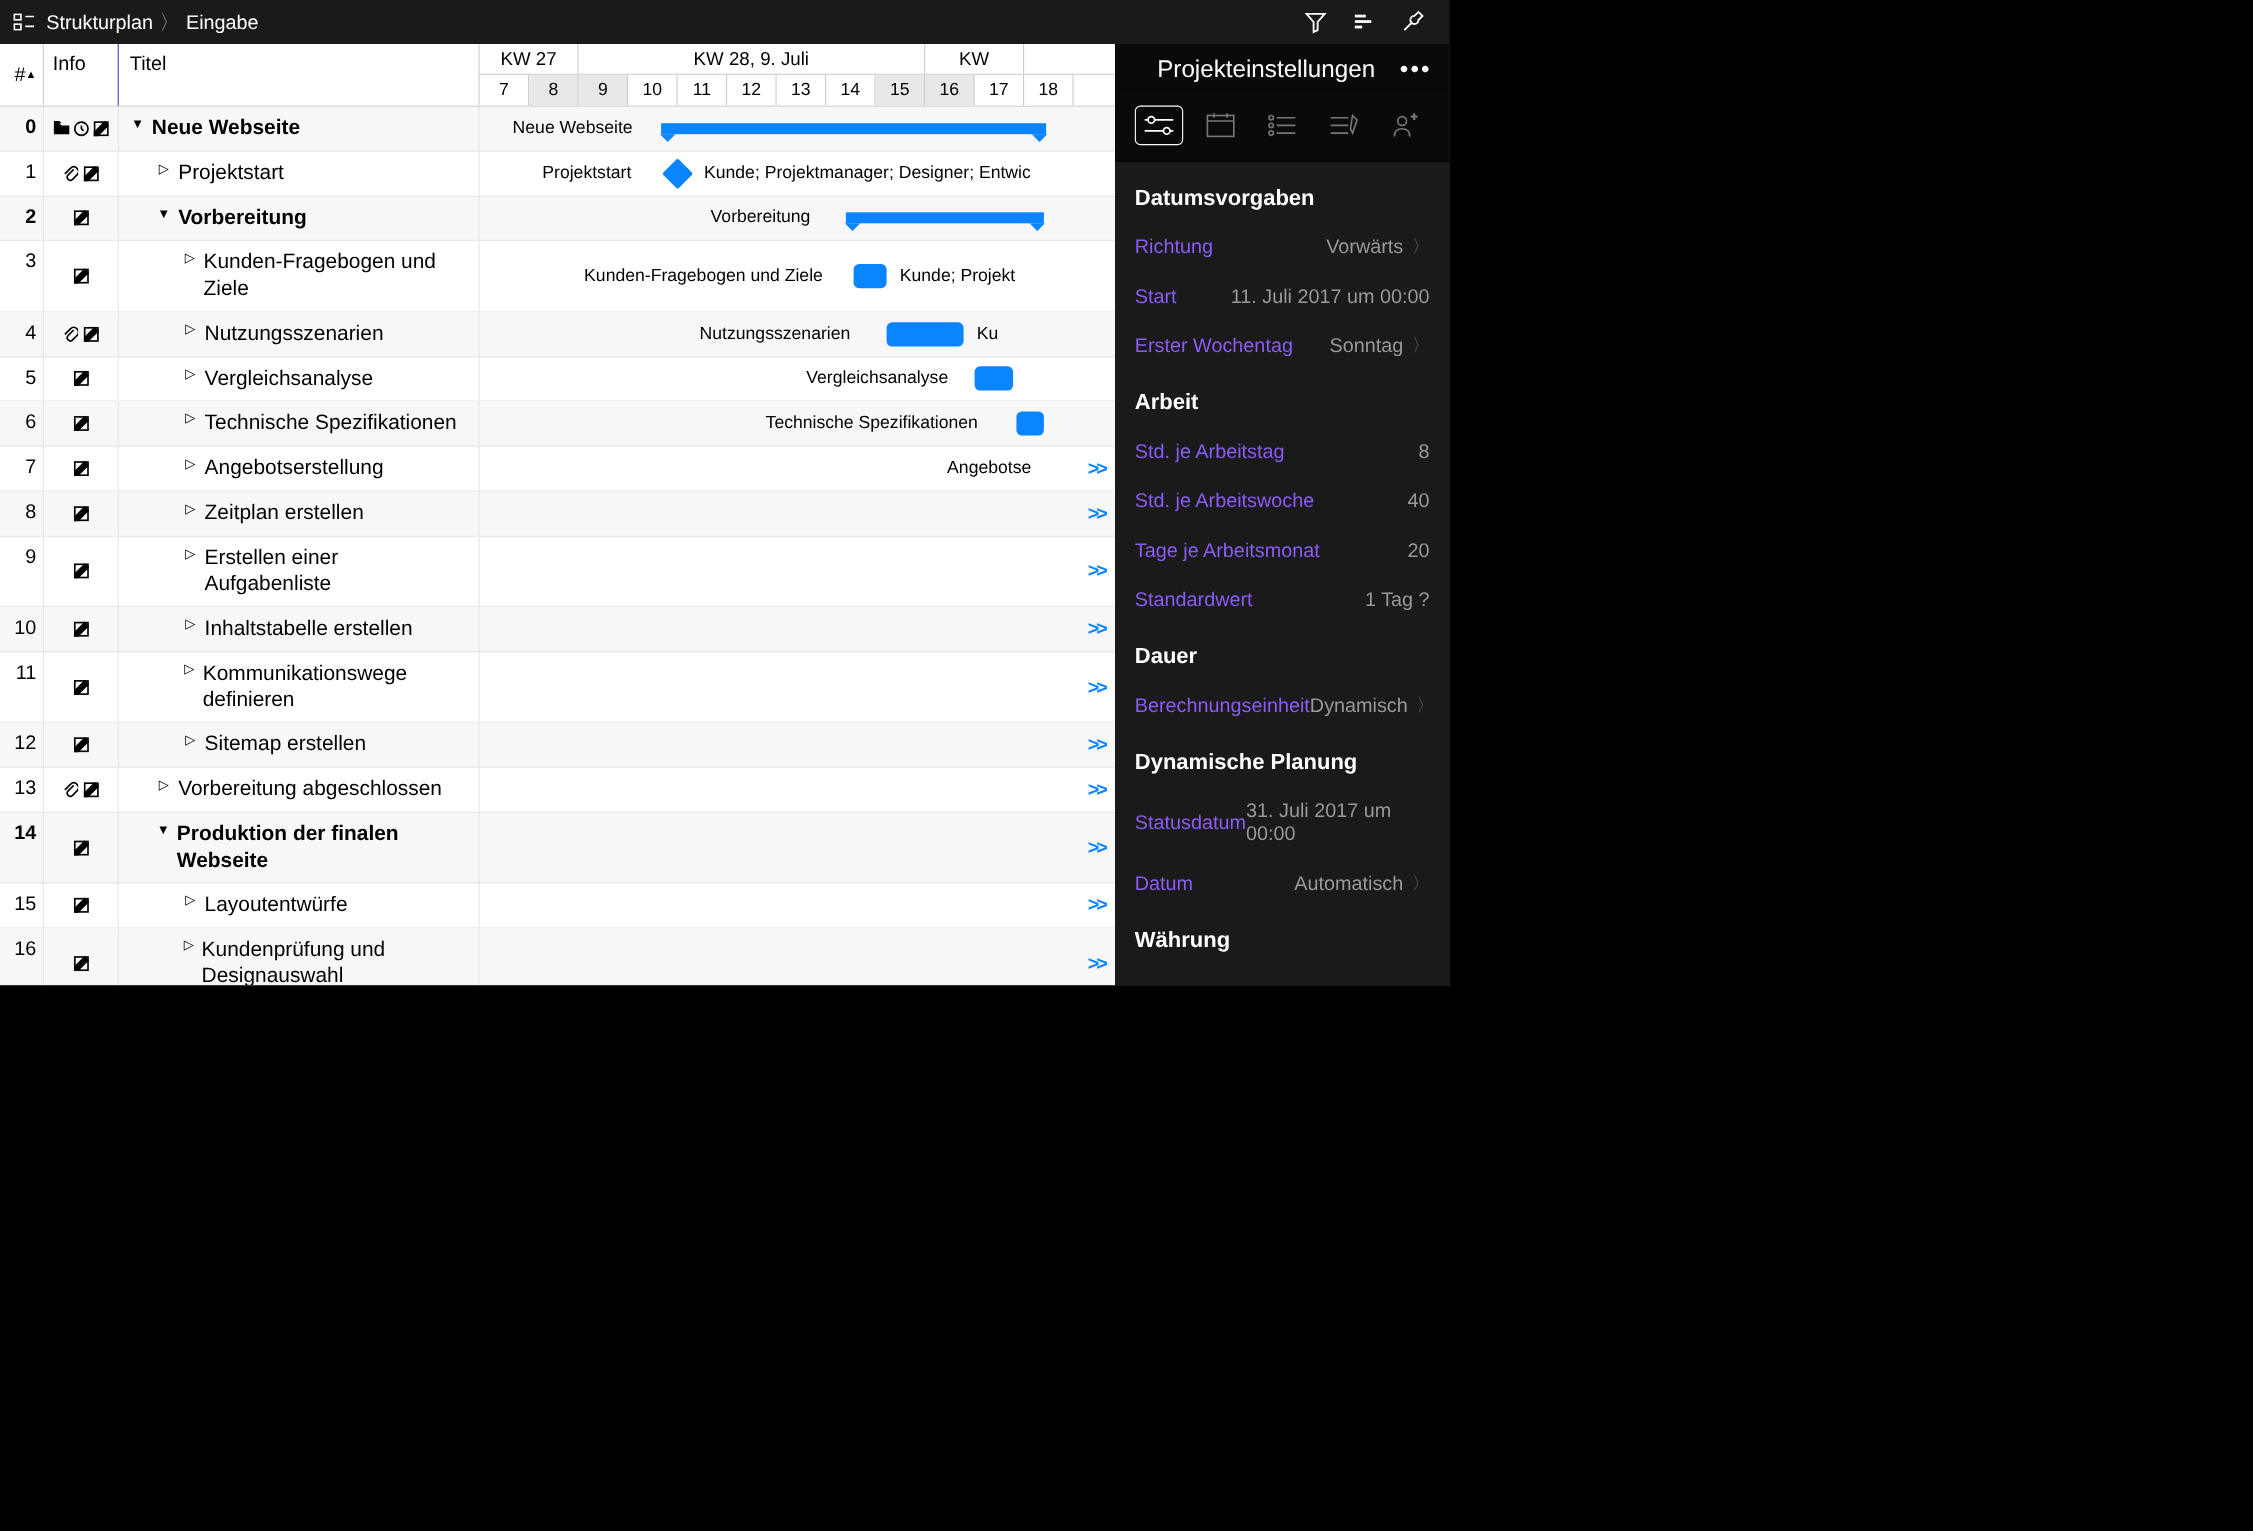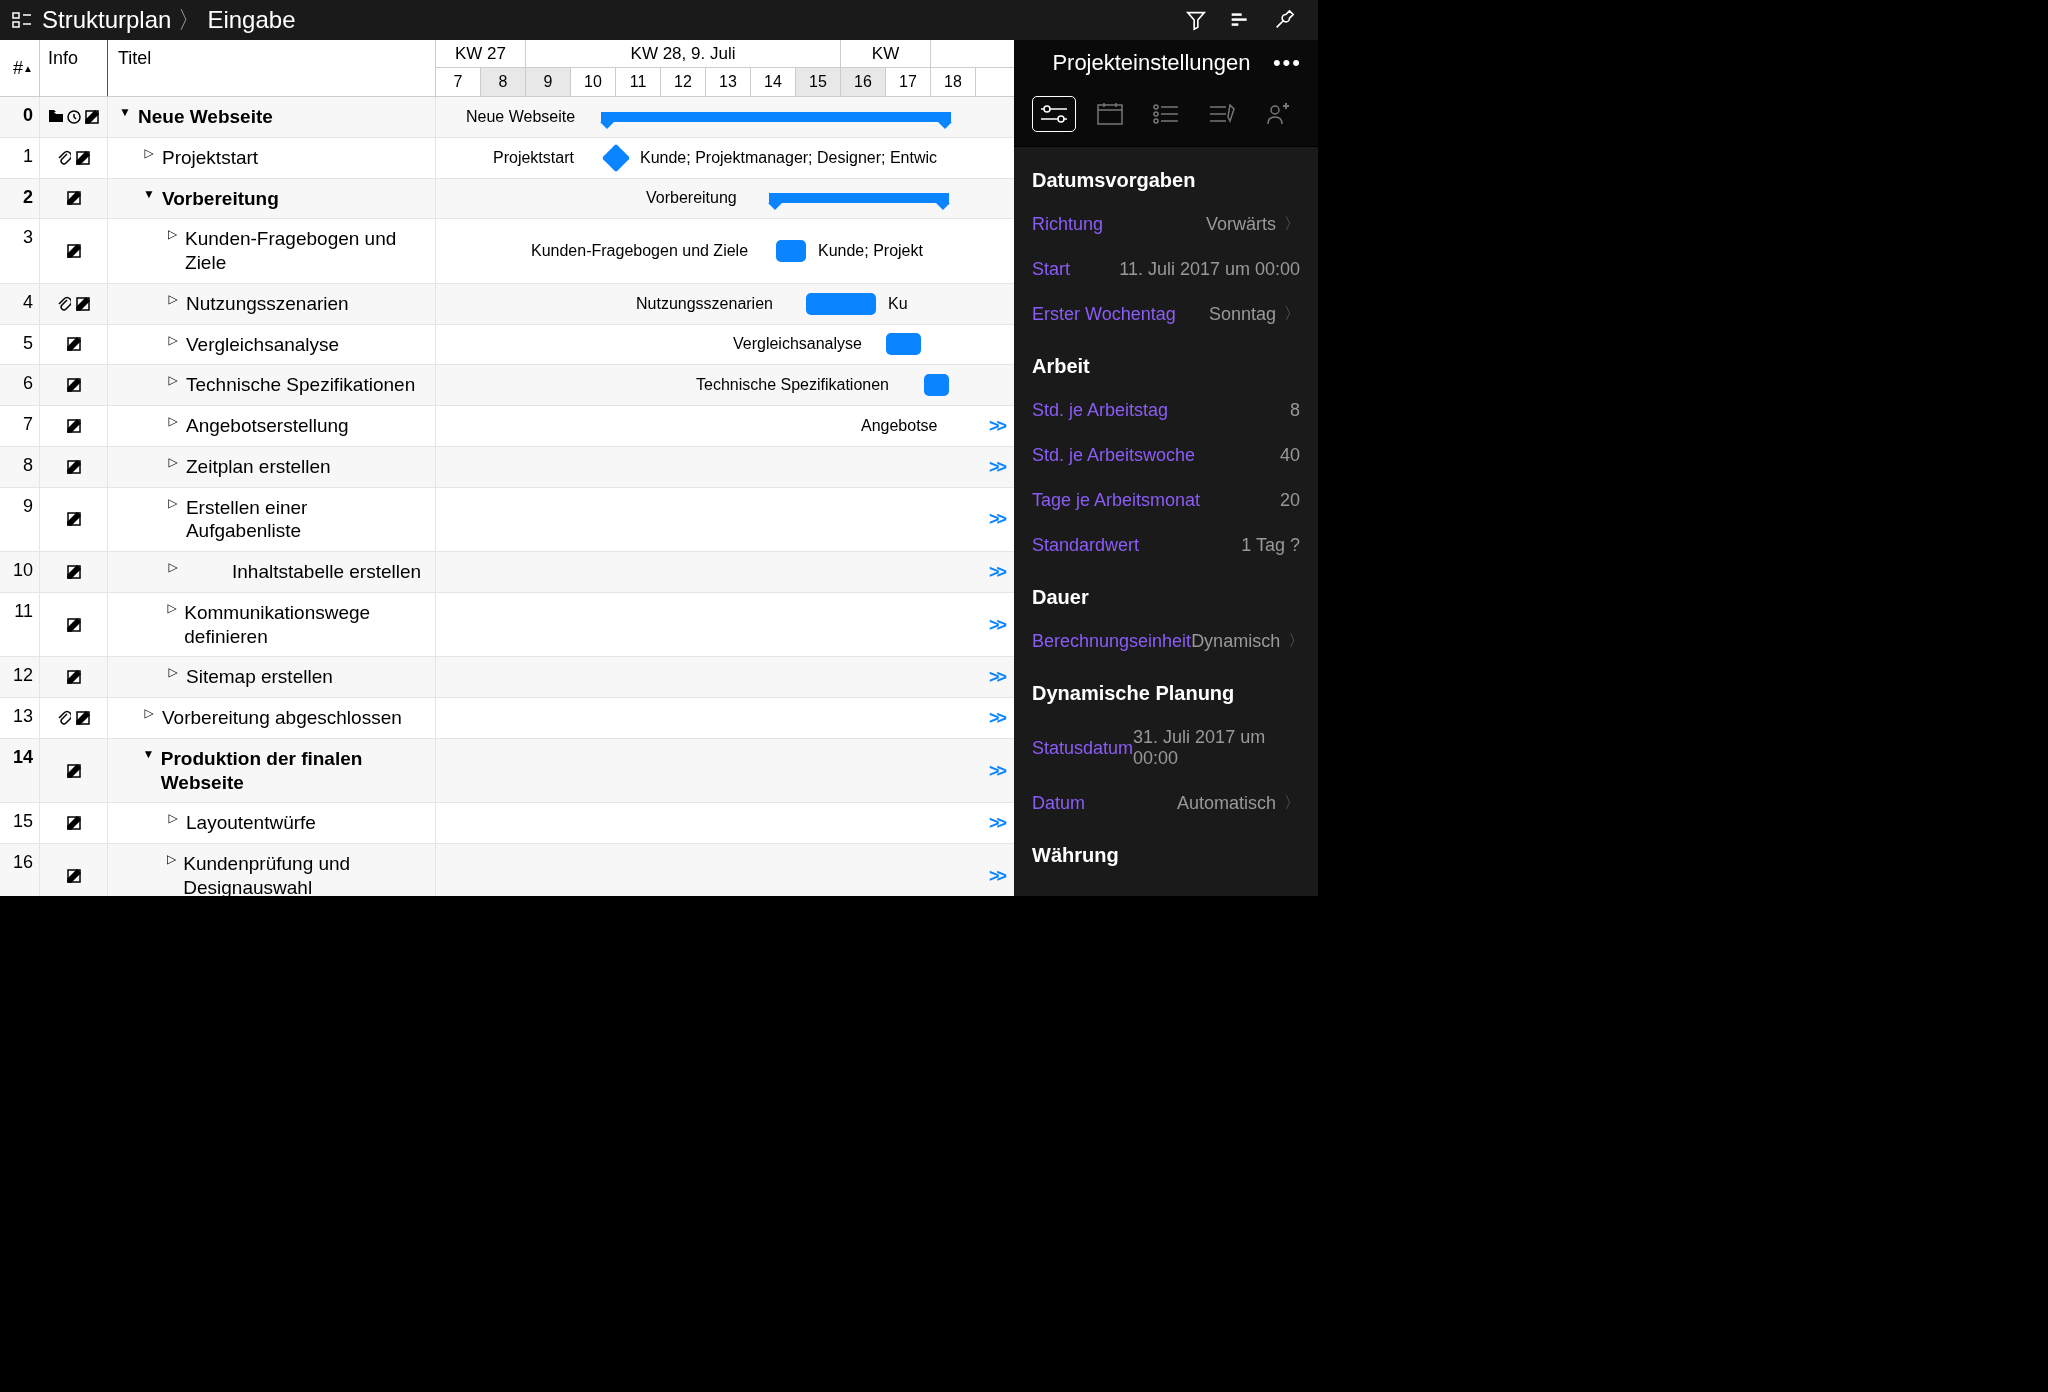--- a/index.html
+++ b/index.html
@@ -1,19 +1,19 @@
 <!DOCTYPE html>
 <html><head>
 <meta charset="utf-8">
 <style>
 * { margin: 0; padding: 0; box-sizing: border-box; font-family: -apple-system, Helvetica, Arial, sans-serif; }
 body { background: #000; width: 1318px; height: 896px; overflow: hidden; display: flex; flex-direction: column; }
 
 .topbar { height: 40px; background: #1a1a1a; display: flex; align-items: center; color: #fff; padding: 0 10px; }
-.breadcrumb { display: flex; align-items: center; font-size: 24px; }
+.breadcrumb { display: flex; align-items: center; font-size: 18px; }
 .breadcrumb .sep { margin: 0 6px; color: #999; }
 .topbar-right { margin-left: auto; display: flex; gap: 20px; align-items: center; padding-right: 12px;}
 .topbar-icon { width: 24px; height: 24px; display:inline-flex; align-items:center; justify-content:center;}
 
 .main-area { flex: 1; display: flex; overflow: hidden; }
 
 .content { flex: 1; background: #fff; display: flex; flex-direction: column; overflow: hidden; }
 .header-row { display: flex; border-bottom: 1px solid #ccc; }
 .col-num { width: 40px; border-right: 1px solid #ccc; display:flex; align-items:center; justify-content:flex-end; padding: 8px 6px; font-size: 18px;}
 .col-num .sort { font-size: 10px; }
@@ -329,21 +329,21 @@
           <div class="num">10</div>
           <div class="info">
             <span class="info-icon"><svg width="16" height="16" viewBox="0 0 16 16" fill="none" stroke="#000" stroke-width="1.5">
                 <rect x="2" y="2" width="12" height="12"></rect>
                 <path d="M11 2 L14 5 L5 14 L2 14 L2 11 Z" fill="#000"></path>
               </svg></span>
           </div>
           <div class="title">
             <span style="width: 48px; flex-shrink: 0;"></span>
             <span class="arrow disclosure">▷</span>
-            <span style="line-height: 1.25; margin-left: 46px;">Inhaltstabelle erstellen</span>
+            <span style="line-height: 1.25;">Inhaltstabelle erstellen</span>
           </div>
           <div class="gantt">
             <span class="gantt-arrow">&gt;&gt;</span>
           </div>
         </div>
         <div class="task-row">
           <div class="num">11</div>
           <div class="info">
             <span class="info-icon"><svg width="16" height="16" viewBox="0 0 16 16" fill="none" stroke="#000" stroke-width="1.5">
                 <rect x="2" y="2" width="12" height="12"></rect>

